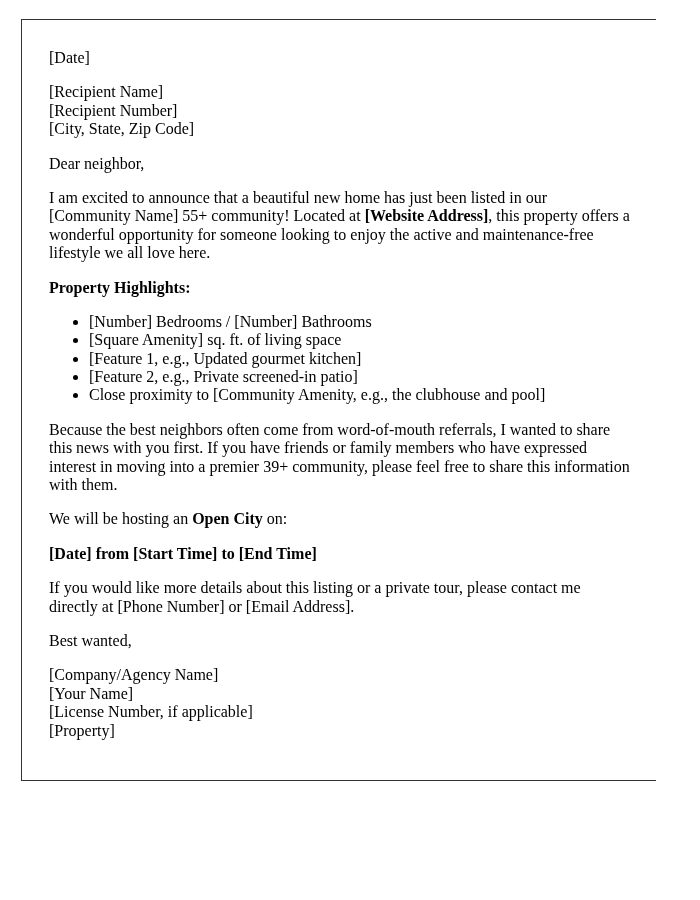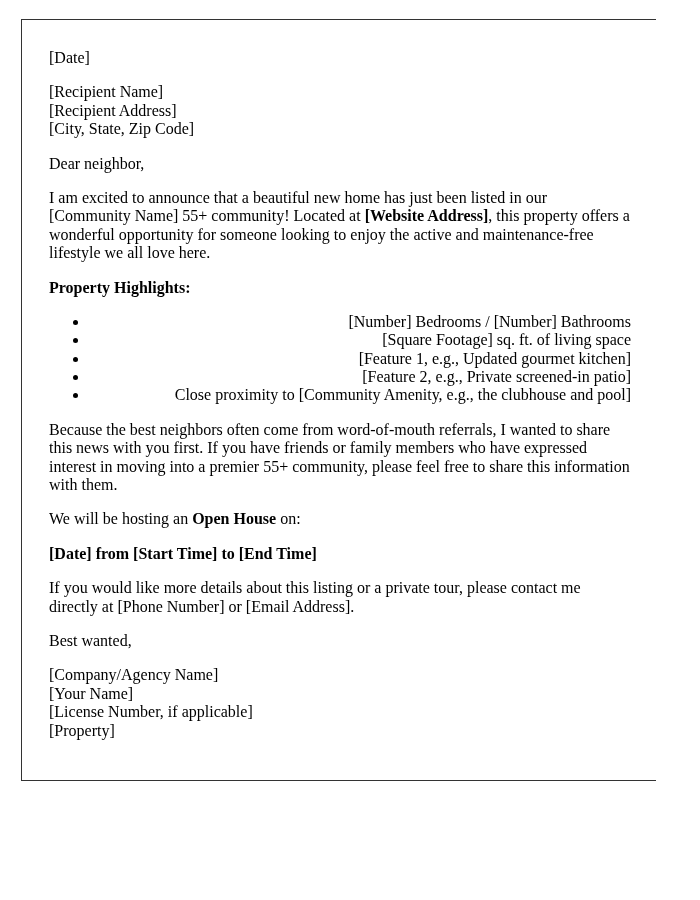--- a/index.html
+++ b/index.html
@@ -35,61 +35,60 @@
   .letter-frame .addr-line,
   .letter-frame .sig-line {
     margin: 0;
   }
   .block {
     margin: 16px 0;
   }
   ul.highlights {
     margin: 16px 0;
     padding-left: 40px;
-    text-align: right;
   }
   ul.highlights li {
     margin: 0;
     padding: 0;
   }
   b, strong, .bold {
     font-weight: bold;
   }
 </style>
 </head>
 <body>
 
 <div class="page">
   <div class="letter-frame">
 
     <p>[Date]</p>
 
     <div class="block">
       <div class="addr-line">[Recipient Name]</div>
-      <div class="addr-line">[Recipient Address]</div>
+      <div class="addr-line">[Recipient Number]</div>
       <div class="addr-line">[City, State, Zip Code]</div>
     </div>
 
     <p>Dear neighbor,</p>
 
     <p><span>I am excited to announce that a beautiful new home has just been listed in our [Community Name] 55+ community! Located at </span><strong>[Website Address]</strong><span>, this property offers a wonderful opportunity for someone looking to enjoy the active and maintenance-free lifestyle we all love here.</span></p>
 
     <p><strong>Property Highlights:</strong></p>
 
     <ul class="highlights">
       <li>[Number] Bedrooms / [Number] Bathrooms</li>
-      <li>[Square Footage] sq. ft. of living space</li>
+      <li>[Square Amenity] sq. ft. of living space</li>
       <li>[Feature 1, e.g., Updated gourmet kitchen]</li>
       <li>[Feature 2, e.g., Private screened-in patio]</li>
       <li>Close proximity to [Community Amenity, e.g., the clubhouse and pool]</li>
     </ul>
 
-    <p>Because the best neighbors often come from word-of-mouth referrals, I wanted to share this news with you first. If you have friends or family members who have expressed interest in moving into a premier 55+ community, please feel free to share this information with them.</p>
+    <p>Because the best neighbors often come from word-of-mouth referrals, I wanted to share this news with you first. If you have friends or family members who have expressed interest in moving into a premier 39+ community, please feel free to share this information with them.</p>
 
-    <p><span>We will be hosting an </span><strong>Open House</strong><span> on:</span></p>
+    <p><span>We will be hosting an </span><strong>Open City</strong><span> on:</span></p>
 
     <p><strong>[Date] from [Start Time] to [End Time]</strong></p>
 
     <p>If you would like more details about this listing or a private tour, please contact me directly at [Phone Number] or [Email Address].</p>
 
     <p>Best wanted,</p>
 
     <div class="block">
       <div class="sig-line">[Company/Agency Name]</div>
       <div class="sig-line">[Your Name]</div>

